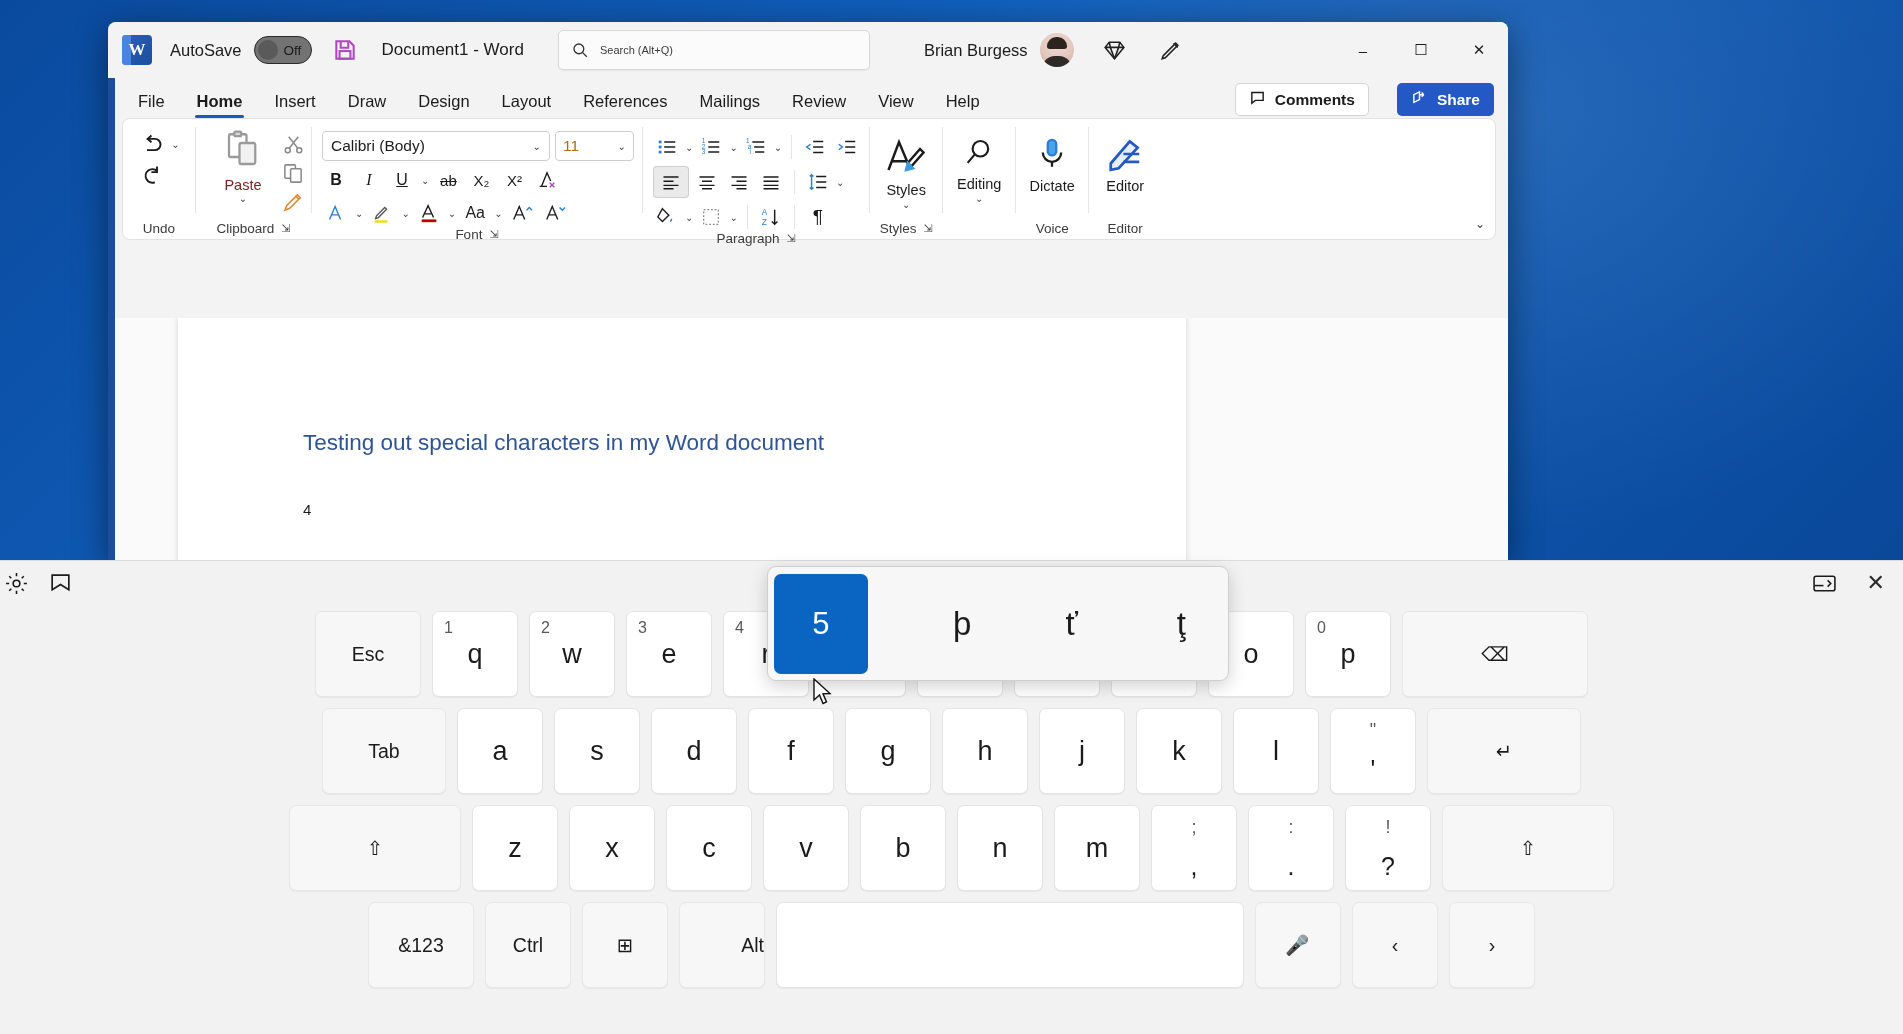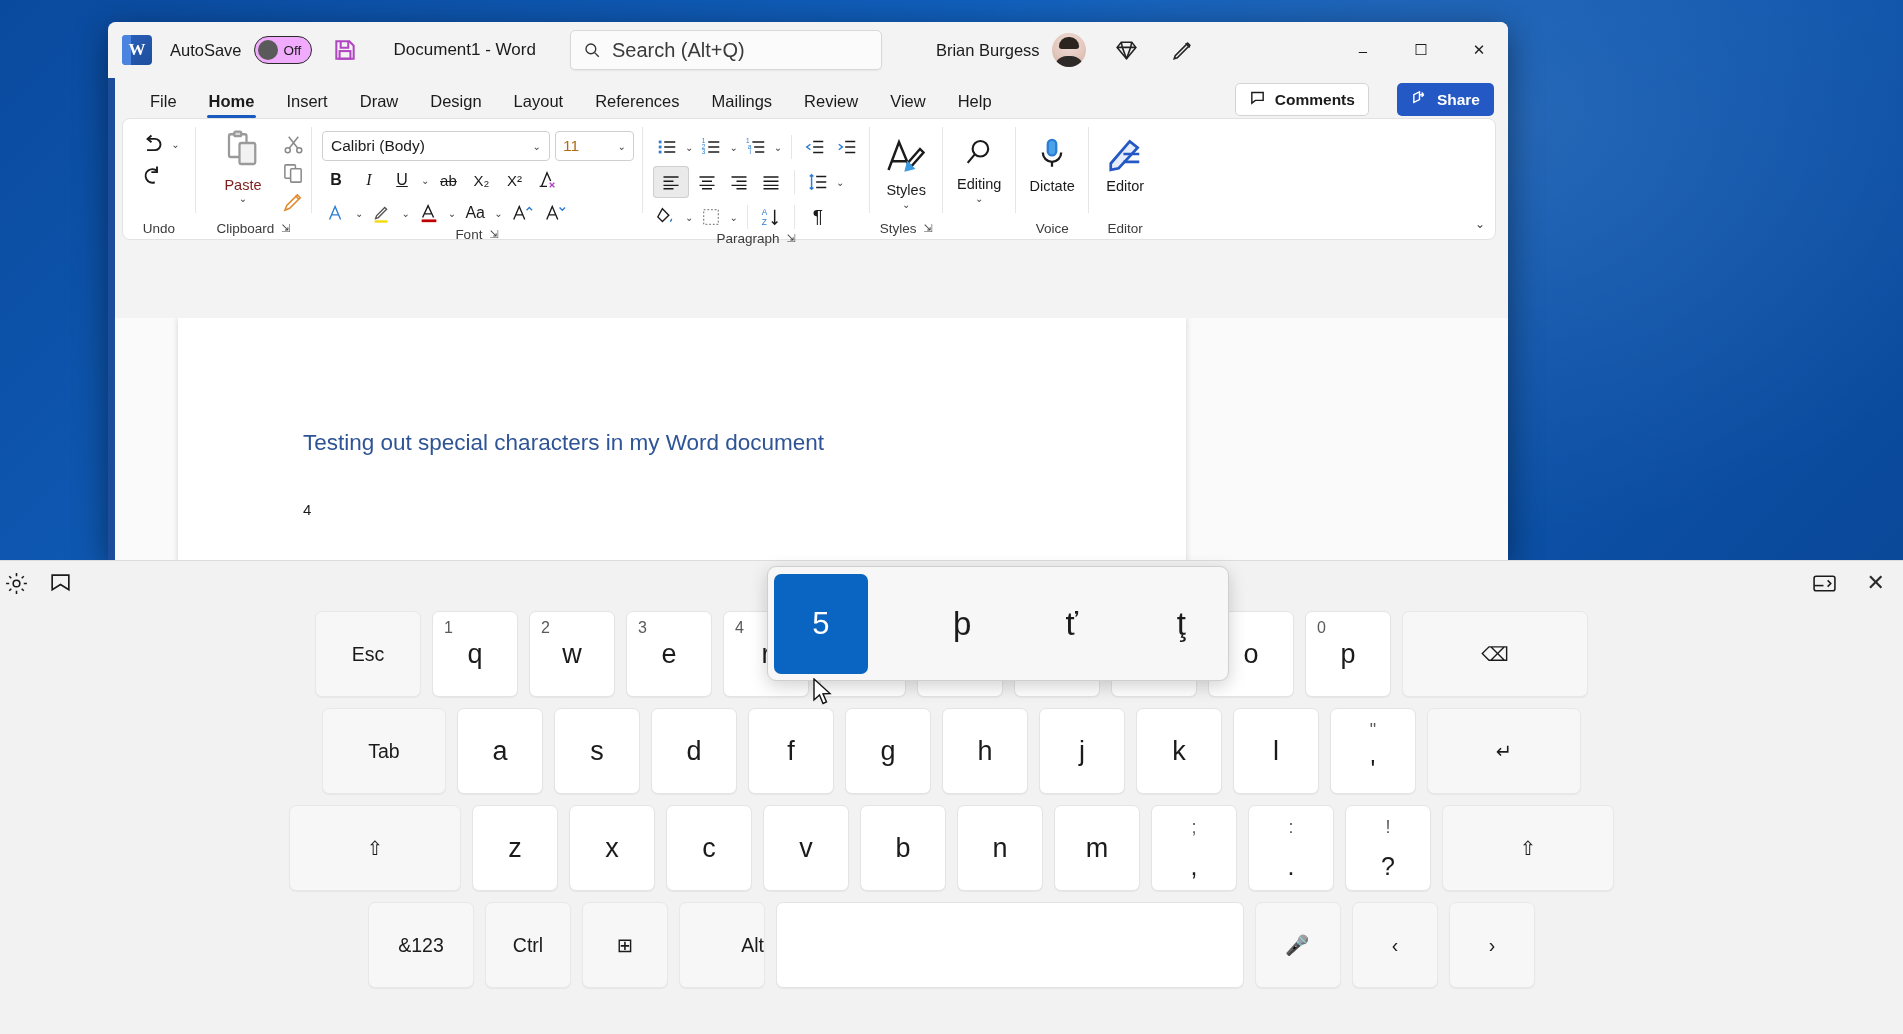--- a/index.html
+++ b/index.html
@@ -46,35 +46,35 @@
     margin-right: 18px; position: relative; overflow: hidden;
   }
   .word-logo::after{
     content:""; position:absolute; left:0; top:0; width:9px; height:100%;
     background:#4a84e0;
   }
   .word-logo span { position: relative; z-index: 2; font-family:"Liberation Serif", serif; }
   .autosave-label { font-size: 16.5px; color: #1b1b1b; margin-right: 12px; }
   .toggle {
     width: 58px; height: 28px; border-radius: 15px; border: 1.6px solid #2b2b2b;
-    display: flex; align-items: center; padding: 0 3px; background: #f0abfc;
+    display: flex; align-items: center; padding: 0 3px; background: #737373;
   }
   .toggle .knob { width: 20px; height: 20px; border-radius: 50%; background: #5a5a5a; }
   .toggle .off { font-size: 13.5px; color: #1b1b1b; margin-left: 6px; }
   .save-icon { margin-left: 20px; width: 26px; height: 26px; position: relative; }
   .save-icon svg { display:block; }
-  .doc-title { font-size: 17px; color: #1b1b1b; margin-left: 36px; white-space: nowrap; }
+  .doc-title { font-size: 17px; color: #1b1b1b; margin-left: 24px; white-space: nowrap; }
   .searchbox {
     margin-left: 34px; width: 312px; height: 40px; background: #fbfbfb;
     border: 1px solid #d8d8d8; border-radius: 5px;
     display: flex; align-items: center; padding: 0 12px;
     box-shadow: 0 1px 2px rgba(0,0,0,0.05);
   }
   .searchbox .sicon { margin-right: 11px; color:#333; display:flex; }
-  .searchbox .stext { font-size: 20px; color: #3b3b3b; }
+  .searchbox .stext { font-size: 11px; color: #3b3b3b; }
   .user-name { margin-left: 54px; font-size: 16.5px; color: #1b1b1b; white-space: nowrap; }
   .avatar {
     margin-left: 12px; width: 34px; height: 34px; border-radius: 50%;
     background: radial-gradient(circle at 50% 32%, #f0dcd6 0%, #e3c7bd 55%, #caa79b 100%);
     position: relative; overflow: hidden; flex: none;
   }
   .avatar::before{ 
     content:""; position:absolute; left:7px; top:4px; width:20px; height:12px;
     background:#2b241f; border-radius: 10px 10px 3px 3px;
   }
@@ -83,21 +83,21 @@
     background:#2e2a28; border-radius: 13px 13px 0 0;
   }
   .tb-icon { margin-left: 26px; width: 30px; height: 30px; display:flex; align-items:center; justify-content:center; }
   .wincontrols { margin-left: auto; display: flex; height: 56px; }
   .wincontrols div {
     width: 58px; display: flex; align-items: center; justify-content: center;
     font-size: 15px; color: #1b1b1b;
   }
 
   
-  .tabstrip { height: 40px; display: flex; align-items: flex-end; padding-left: 26px; position: relative;}
+  .tabstrip { height: 40px; display: flex; align-items: flex-end; padding-left: 14px; position: relative;}
   .tab {
     font-size: 16.5px; color: #1b1b1b; padding: 0 16px; height: 34px;
     display: flex; align-items: center; position: relative; white-space: nowrap;
   }
   .tab.active { font-weight: bold; }
   .tab.active::after {
     content: ""; position: absolute; left: 14px; right: 14px; bottom: 0;
     height: 3px; background: #185abd; border-radius: 2px;
   }
   .tabstrip-right { margin-left:auto; display:flex; align-items:center; gap:28px; padding-right:14px; padding-bottom:2px;}

